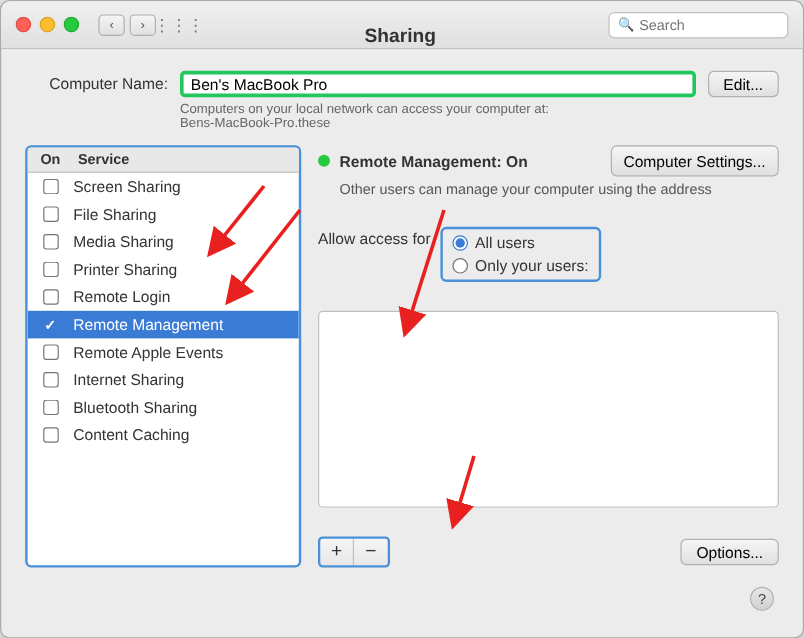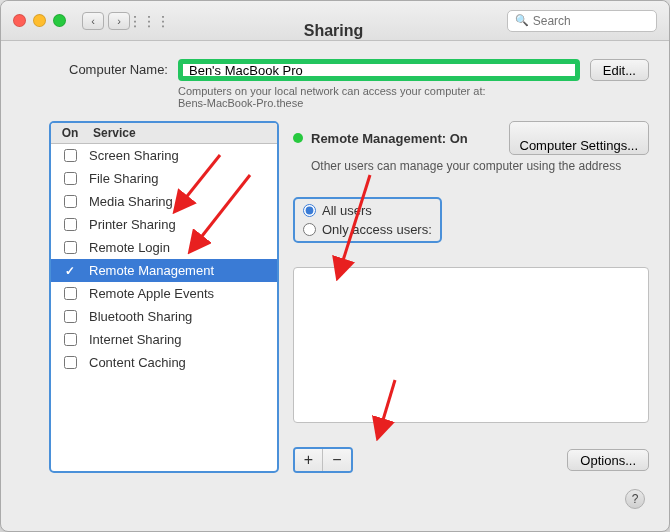--- a/index.html
+++ b/index.html
@@ -117,21 +117,20 @@
       width: 100%;
     }
 
     
     .content {
       padding: 18px 20px;
       flex: 1;
       display: flex;
       flex-direction: column;
       gap: 12px;
-      margin-left: 28px;
     }
 
     
     .computer-name-row {
       display: flex;
       align-items: flex-start;
       gap: 10px;
       padding-left: 20px;
     }
 
@@ -152,21 +151,21 @@
 
     .computer-name-field-row {
       display: flex;
       gap: 10px;
       align-items: center;
     }
 
     .computer-name-input {
       flex: 1;
       height: 22px;
-      border: 5px solid #22c55e;
+      border: 3px solid #22c55e;
       border-radius: 4px;
       padding: 0 6px;
       font-size: 13px;
       background: white;
       outline: none;
     }
 
     .edit-btn {
       height: 22px;
       padding: 0 12px;
@@ -304,21 +303,21 @@
     }
 
     .rm-title-text {
       font-size: 13px;
       font-weight: 600;
       color: #333;
     }
 
     .computer-settings-btn {
       height: 26px;
-      padding: 16px 10px;
+      padding: 4px 10px;
       background: linear-gradient(to bottom, #f5f5f5, #e0e0e0);
       border: 1px solid #b0b0b0;
       border-radius: 5px;
       font-size: 13px;
       cursor: pointer;
       white-space: nowrap;
     }
 
     .rm-desc {
       font-size: 12px;
@@ -546,27 +545,27 @@
           <div class="service-row">
             <div class="checkbox-cell">
               <input type="checkbox" class="service-checkbox" style="">
             </div>
             <span class="service-name">Remote Apple Events</span>
           </div>
           <div class="service-row">
             <div class="checkbox-cell">
               <input type="checkbox" class="service-checkbox" style="">
             </div>
+            <span class="service-name">Internet Sharing</span>
+          </div>
+          <div class="service-row">
+            <div class="checkbox-cell">
+              <input type="checkbox" class="service-checkbox" style="">
+            </div>
             <span class="service-name">Bluetooth Sharing</span>
-          </div>
-          <div class="service-row">
-            <div class="checkbox-cell">
-              <input type="checkbox" class="service-checkbox" style="">
-            </div>
-            <span class="service-name">Internet Sharing</span>
           </div>
           <div class="service-row">
             <div class="checkbox-cell">
               <input type="checkbox" class="service-checkbox" style="">
             </div>
             <span class="service-name">Content Caching</span>
           </div>
         </div>
 
         <div class="right-panel">
@@ -577,28 +576,29 @@
                 <div class="green-dot"></div>
                 <span class="rm-title-text">Remote Management: On</span>
               </div>
               <button class="computer-settings-btn">Computer Settings...</button>
             </div>
             <div class="rm-desc">Other users can manage your computer using the address</div>
           </div>
 
           <div class="access-section">
             <div class="access-row">
+              <span class="access-label">Allow access for</span>
               <div class="radio-group">
                 <div class="radio-option">
                   <input type="radio" name="access" checked="" style="">
                   <span class="radio-label">All users</span>
                 </div>
                 <div class="radio-option">
                   <input type="radio" name="access" style="">
-                  <span class="radio-label">Only access users:</span>
+                  <span class="radio-label">Only your users:</span>
                 </div>
               </div>
             </div>
           </div>
 
           <div class="users-list"></div>
 
           <div class="bottom-bar">
             <div class="add-remove-btns">
               <button class="add-remove-btn">+</button>

